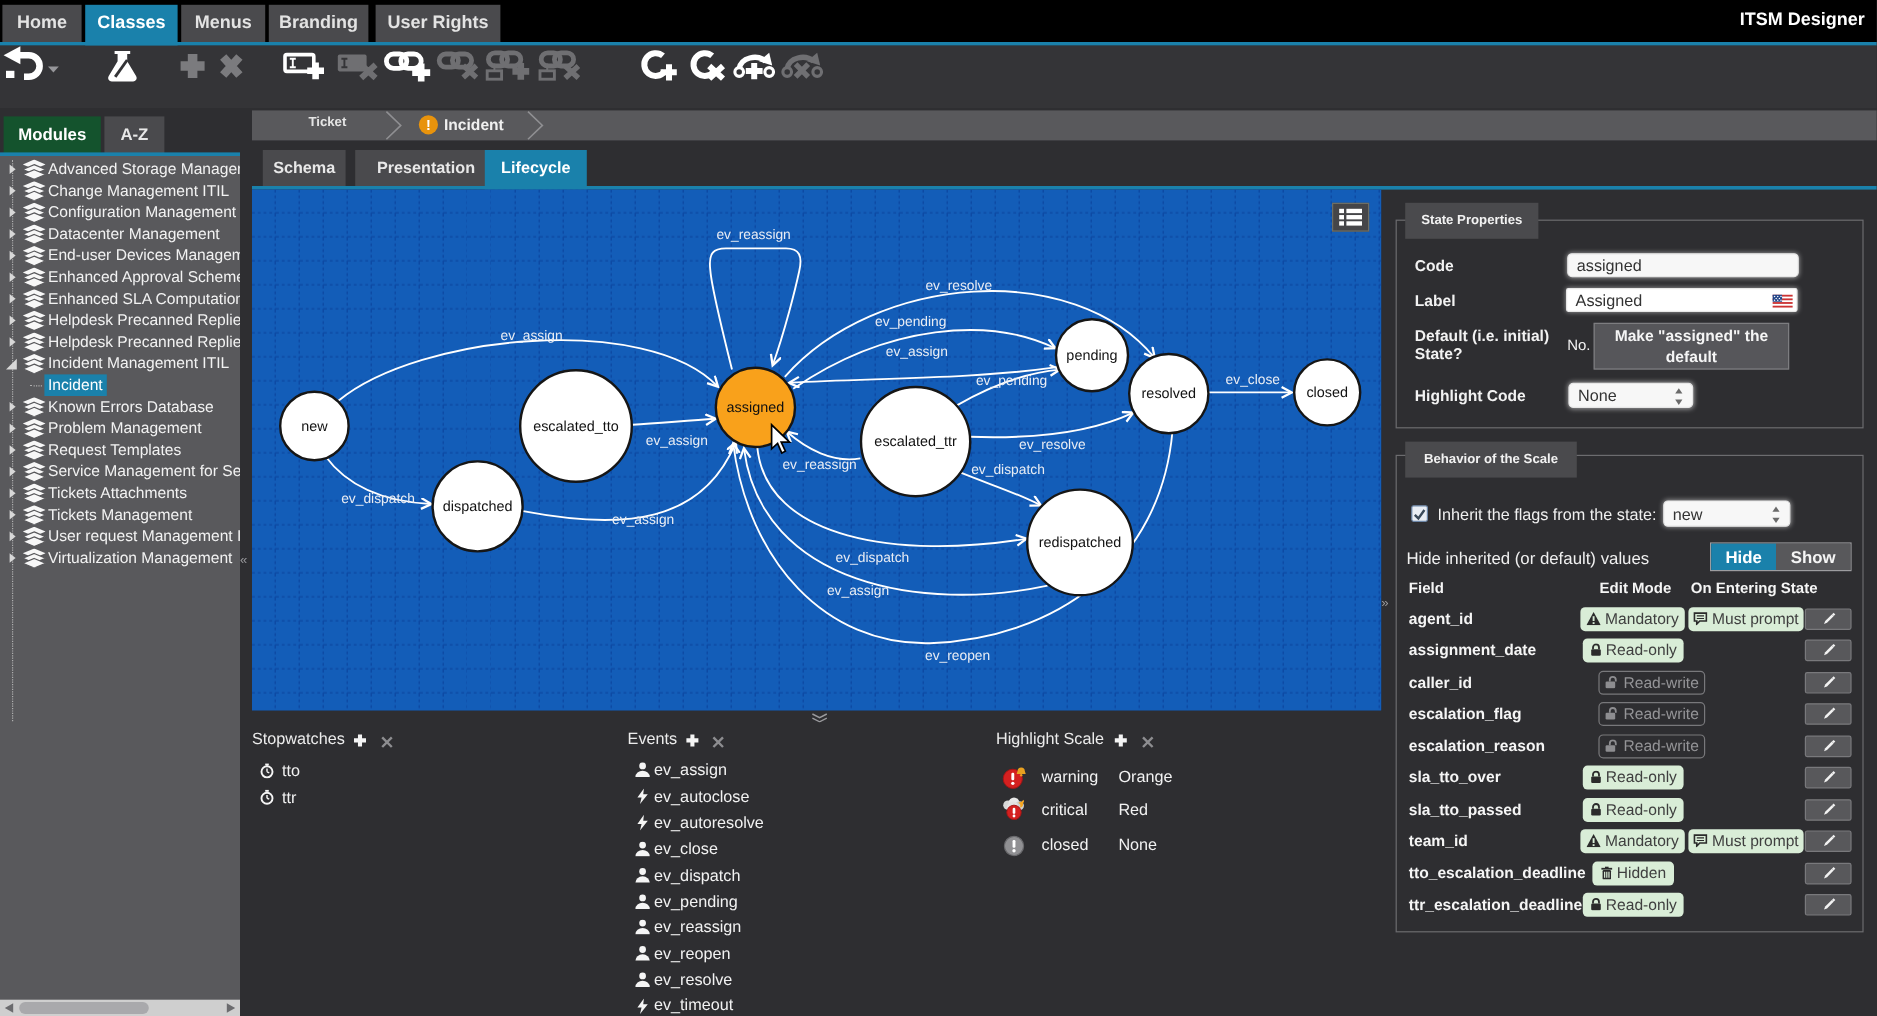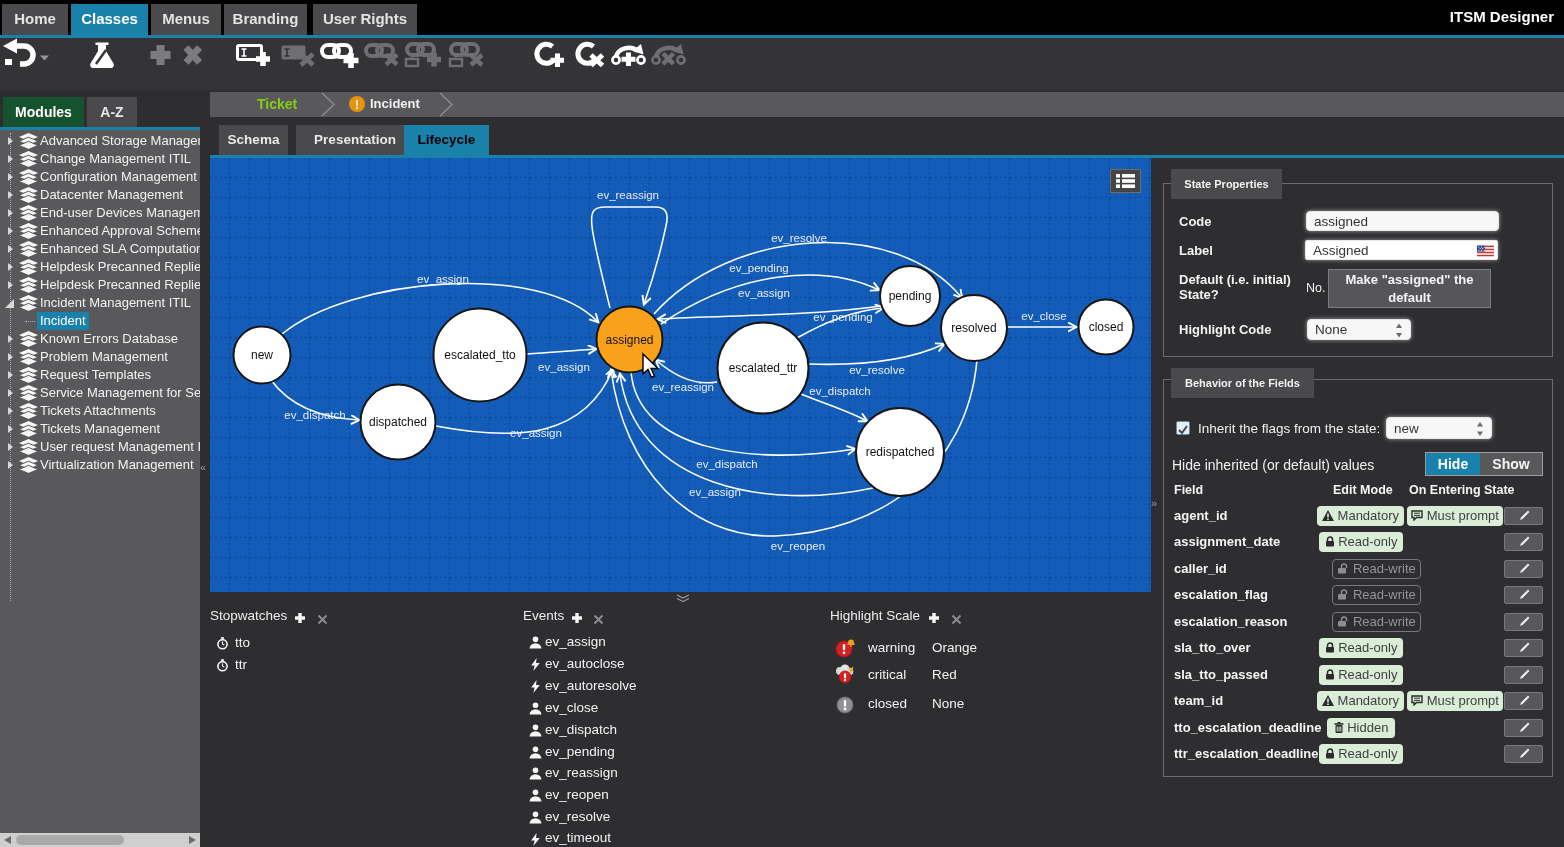--- a/index.html
+++ b/index.html
@@ -25,21 +25,21 @@
           line-height:18px; white-space:nowrap; }
   .trow .tw { position:absolute; left:8px; top:5px; width:0; height:0;
           border-left:5px solid #d8d8d8; border-top:4px solid transparent; border-bottom:4px solid transparent; }
   .trow .lic { position:absolute; left:19px; top:1px; }
   .trow .txt { position:absolute; left:40px; top:0; }
   #hscroll { left:0; top:833px; width:200px; height:14px; background:#cfcfcf; }
   
   #crumb { left:210px; top:92px; width:1354px; height:25px; background:#59595c; }
   .stab { position:absolute; top:125px; height:30px; background:#4a4a4d; color:#e8e8e8;
           font-size:13.5px; font-weight:bold; text-align:center; line-height:29px; }
-  .stab.act { background:#1a81ab; color:#000000; height:33px; }
+  .stab.act { background:#1a81ab; color:#ffffff; height:33px; }
   #cline { left:210px; top:155px; width:1354px; height:3px; background:#1a81ab; }
   
   #canvas { left:210px; top:158px; width:941px; height:434px; background:#135db8; }
   #listbtn { left:1110px; top:169px; width:31px; height:24px; background:#454548;
              border:1px solid #6e6e64; }
   
   .fieldset { position:absolute; border:1px solid #6c6c6f; }
   .legend { position:absolute; background:#4a4a4d; color:#f2f2f2; font-size:11px; font-weight:bold;
             line-height:30px; text-align:center; }
   .plabel { position:absolute; color:#f2f2f2; font-size:13px; font-weight:bold; }
@@ -341,21 +341,21 @@
     <svg width="200" height="14">
       <polygon points="11,3 11,11 4,7" fill="#6b6b6e"></polygon>
       <polygon points="189,3 189,11 196,7" fill="#6b6b6e"></polygon>
       <rect x="16" y="2" width="108" height="10" rx="5" fill="#a9a9ac"></rect>
     </svg>
   </div>
   <div class="abs" style="left:200px;top:461px;color:#9a9a9d;font-size:11px;">«</div>
   <div class="abs" style="left:1151px;top:497px;color:#9a9a9d;font-size:11px;">»</div>
 
   <div class="abs" id="crumb">
-    <span style="position:absolute;left:47px;top:4px;color:#84cc16;font-size:14px;font-weight:bold;">Ticket</span>
+    <span style="position:absolute;left:47px;top:4px;color:#e5e5e5;font-size:11px;font-weight:bold;">Ticket</span>
     <svg width="300" height="25" style="position:absolute;left:0;top:0">
       <path d="M112 1 L124 12.5 L112 24" stroke="#8f8f92" stroke-width="1.3" fill="none"></path>
       <path d="M230 1 L242 12.5 L230 24" stroke="#8f8f92" stroke-width="1.3" fill="none"></path>
       <circle cx="147" cy="12" r="8" fill="#e8930c"></circle>
       <text x="147" y="16.5" font-size="12" font-weight="bold" fill="#fff" text-anchor="middle">!</text>
     </svg>
     <span style="position:absolute;left:160px;top:4px;color:#f0f0f0;font-size:13px;font-weight:bold;">Incident</span>
   </div>
   <div class="abs stab" style="left:219px;width:69px;">Schema</div>
   <div class="abs stab" style="left:296px;width:118px;">Presentation</div>
@@ -467,21 +467,21 @@
     </svg></div>
   <div class="plabel" style="left:1179px;top:272px;width:145px;line-height:15px;">Default (i.e. initial) State?</div>
   <div style="position:absolute;left:1306px;top:281px;color:#f2f2f2;font-size:12.5px;">No.</div>
   <div style="position:absolute;left:1328px;top:269px;width:163px;height:39px;background:#56565a;border:1px solid #7d7d80;color:#f5f5f5;font-size:13px;font-weight:bold;text-align:center;line-height:18px;padding-top:1px;">Make "assigned" the<br>default</div>
   <div class="plabel" style="left:1179px;top:322px;">Highlight Code</div>
   <div class="pinput" style="left:1307px;top:319px;width:104px;height:21px;line-height:20px;border-radius:4px;">None<svg width="10" height="21" style="position:absolute;right:6px;top:0">
       <polygon points="2,8 8,8 5,3.6" fill="#6a6a6a"></polygon>
       <polygon points="2,13 8,13 5,17.4" fill="#6a6a6a"></polygon>
     </svg></div>
   <div class="fieldset" style="left:1163px;top:379px;width:390px;height:398px;"></div>
-  <div class="legend" style="left:1171px;top:368px;width:143px;height:30px;">Behavior of the Fields</div>
+  <div class="legend" style="left:1171px;top:368px;width:143px;height:30px;">Behavior of the Scale</div>
   <div style="position:absolute;left:1176px;top:421px;width:14px;height:14px;background:#e9eef5;border:1px solid #6d87a8;border-radius:2px;"><svg width="12" height="12">
       <path d="M2 6 L5 9 L10 2" stroke="#3a4a5a" stroke-width="2" fill="none"></path>
     </svg></div>
   <div style="position:absolute;left:1198px;top:421px;color:#f0f0f0;font-size:13.5px;">Inherit the flags from the state:</div>
   <div class="pinput" style="left:1386px;top:417px;width:106px;height:22px;line-height:21px;border-radius:4px;">new<svg width="10" height="22" style="position:absolute;right:6px;top:0">
       <polygon points="2,8.5 8,8.5 5,4.1" fill="#6a6a6a"></polygon>
       <polygon points="2,13.5 8,13.5 5,17.9" fill="#6a6a6a"></polygon>
     </svg></div>
   <div style="position:absolute;left:1172px;top:457px;color:#f0f0f0;font-size:14px;">Hide inherited (or default) values</div>
   <div style="position:absolute;left:1425px;top:452px;width:118px;height:24px;border:1px solid #9c9c9f;">

